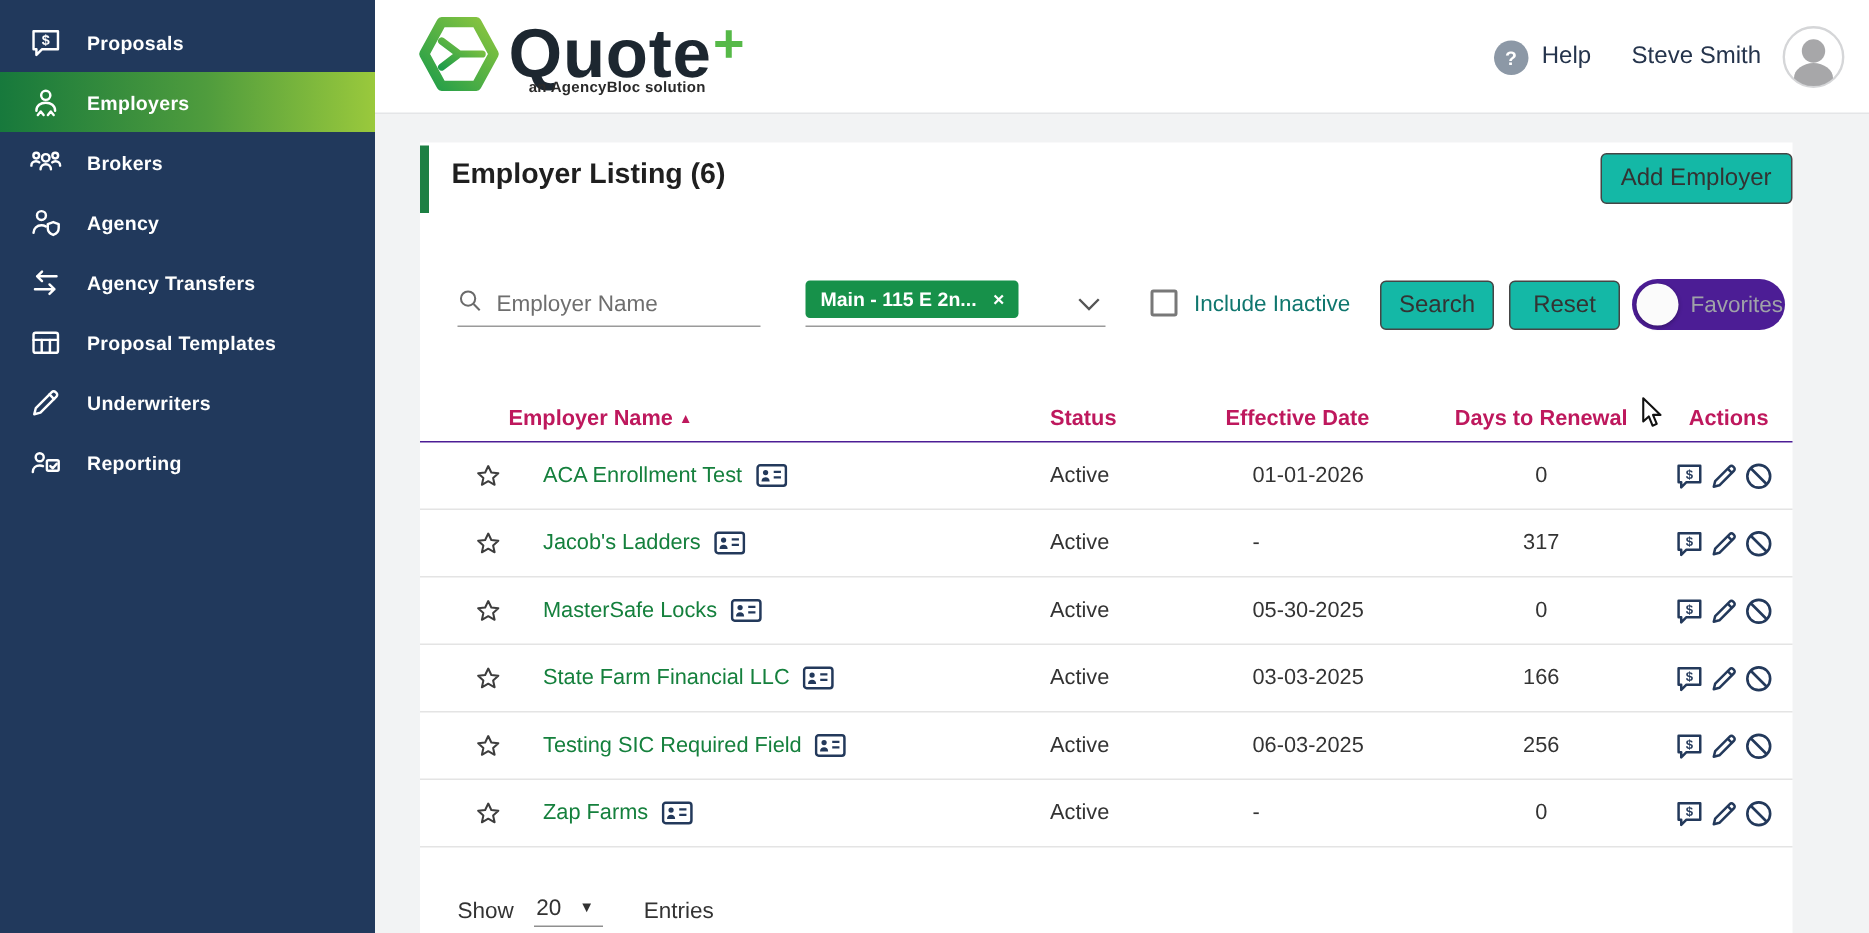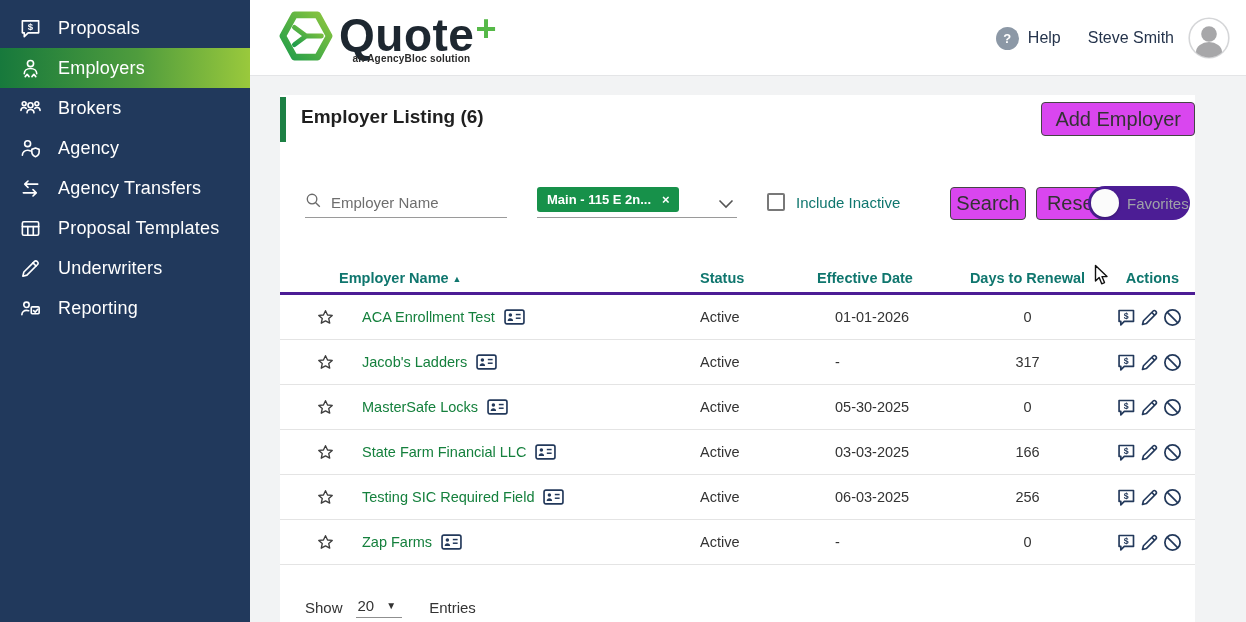--- a/index.html
+++ b/index.html
@@ -6,41 +6,41 @@
   html,body { width:1246px; height:622px; font-family:"Liberation Sans", sans-serif; }
   .screen { position:relative; width:1246px; height:622px; background:#f2f3f4; overflow:hidden; }
 
   
   .sidebar { position:absolute; left:0; top:0; width:250px; height:622px; background:#21395c; z-index:3; }
   .nav { padding-top:8px; }
   .nav-item { display:flex; align-items:center; height:40px; padding-left:17px; gap:15px; color:#fff; cursor:pointer; }
   .nav-item.active { background:linear-gradient(90deg,#17793c 0%, #4f9c3d 55%, #9ac93c 100%); }
   .nav-icon { width:26px; height:26px; display:flex; align-items:center; justify-content:center; flex:0 0 26px; }
   .nav-icon svg { display:block; }
-  .nav-label { font-size:18px; font-weight:400; letter-spacing:.2px; }
+  .nav-label { font-size:13px; font-weight:700; letter-spacing:.2px; }
 
   
   .topbar { position:absolute; left:250px; top:0; width:996px; height:76px; background:#fff; border-bottom:1px solid #e4e5e7; z-index:2; }
   .logo { position:absolute; left:29px; top:7px; display:flex; align-items:flex-start; }
   .logo-text { position:relative; margin-left:6px; }
   .logo-word { font-size:46px; font-weight:700; color:#1d2730; letter-spacing:0.5px; line-height:56px; }
   .logo-plus { font-size:36px; font-weight:700; color:#56b948; position:relative; top:-10px; margin-left:1px; }
   .logo-tagline { text-align:right; font-size:10px; font-weight:700; color:#2a2a2a; margin-top:-10px; padding-right:26px; letter-spacing:.2px; }
   .topbar-right { position:absolute; right:16px; top:0; height:76px; display:flex; align-items:center; }
   .help-group { display:flex; align-items:center; gap:9px; cursor:pointer; }
   .help-circle { width:23px; height:23px; border-radius:50%; background:#8c98a6; color:#fff; font-size:13px; font-weight:700; display:flex; align-items:center; justify-content:center; }
   .help-label, .user-name { font-size:16px; color:#25344c; }
   .user-name { margin-left:27px; }
   .avatar { margin-left:14px; width:42px; height:42px; cursor:pointer; }
 
   
   .card { position:absolute; left:280px; top:95px; width:915px; height:527px; background:#fff; z-index:1; }
   .accent-bar { position:absolute; left:0; top:2px; width:6px; height:45px; background:#1d8044; }
   .page-title { position:absolute; left:21px; top:11px; font-size:19px; font-weight:700; color:#1f1f1f; }
-  .btn { background:#d946ef; border:1.5px solid #454545; border-radius:4px; color:#333; font-size:20px; font-family:"Liberation Sans",sans-serif; cursor:pointer;margin-left:30px; }
+  .btn { background:#14b8a6; border:1.5px solid #454545; border-radius:4px; color:#333; font-size:16px; font-family:"Liberation Sans",sans-serif; cursor:pointer; }
   .btn-add { position:absolute; right:0; top:7px; height:34px; padding:0 13px; }
 
   
   .search-field { position:absolute; left:25px; top:93px; width:202px; height:30px; border-bottom:1px solid #9a9a9a; display:flex; align-items:center; gap:9px; }
   .search-field input { border:none; outline:none; width:160px; font-size:15px; color:#444; font-family:"Liberation Sans",sans-serif; background:transparent; }
   .search-field input::placeholder { color:#6e6e6e; }
   .select-field { position:absolute; left:257px; top:89px; width:200px; height:34px; border-bottom:1px solid #9a9a9a; cursor:pointer; }
   .chip { position:absolute; left:0; top:3px; display:inline-flex; align-items:center; gap:11px; background:#17914a; color:#fff; font-size:13px; font-weight:700; padding:5px 9px 5px 10px; border-radius:3px; }
   .chip-x { font-size:13px; font-weight:700; cursor:pointer; line-height:1; }
   .select-chevron { position:absolute; right:3px; top:11px; }
@@ -49,21 +49,21 @@
   .checkbox-label { margin-left:11px; font-size:15px; color:#0f766e; }
   .btn-search { position:absolute; left:640px; top:92px; width:76px; height:33px; }
   .btn-reset { position:absolute; left:726px; top:92px; width:74px; height:33px; }
   .toggle { position:absolute; left:808px; top:91px; width:102px; height:34px; border-radius:17px; background:#4c1d95; display:flex; align-items:center; cursor:pointer; }
   .toggle-knob { position:absolute; left:3px; top:3px; width:28px; height:28px; border-radius:50%; background:#fbfbfb; box-shadow:0 1px 3px rgba(0,0,0,.3); }
   .toggle-label { margin-left:39px; font-size:15px; color:#9fa2a8; }
 
   
   .thead { position:absolute; left:0; top:168px; width:915px; height:32px; padding:0 12px 0 24px;
            display:grid; grid-template-columns:35px 361px 95px 155px 155px 78px; align-items:center;
-           font-size:14.5px; font-weight:700; color:#0f766e; border-bottom:3px solid #4c1d95; }
+           font-size:14.5px; font-weight:700; color:#be185d; border-bottom:1px solid #4c1d95; }
   .th-date { padding-left:22px; }
   .th-days { text-align:center; }
   .th-actions { text-align:right; padding-right:4px; }
   .sort-caret { font-size:9px; margin-left:4px; position:relative; top:-1px; }
   .tbody { position:absolute; left:0; top:200px; width:915px; }
   .trow { display:grid; grid-template-columns:58px 338px 95px 155px 155px 78px; align-items:center;
           height:45px; padding:0 12px 0 24px; border-bottom:1px solid #e4e4e4; font-size:14.5px; color:#333; }
   .cell-star { padding-left:12px; display:flex; align-items:center; cursor:pointer; }
   .cell-name { display:flex; align-items:center; gap:9px; }
   .employer-link { color:#15803d; cursor:pointer; }

